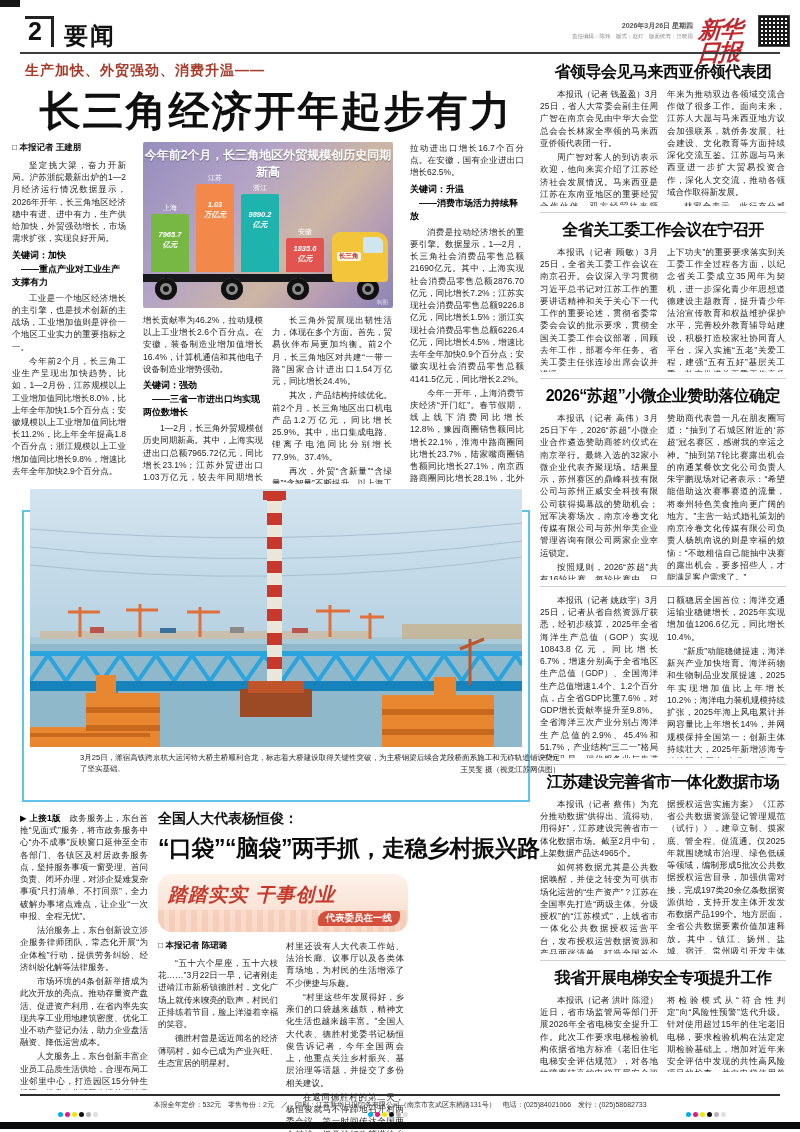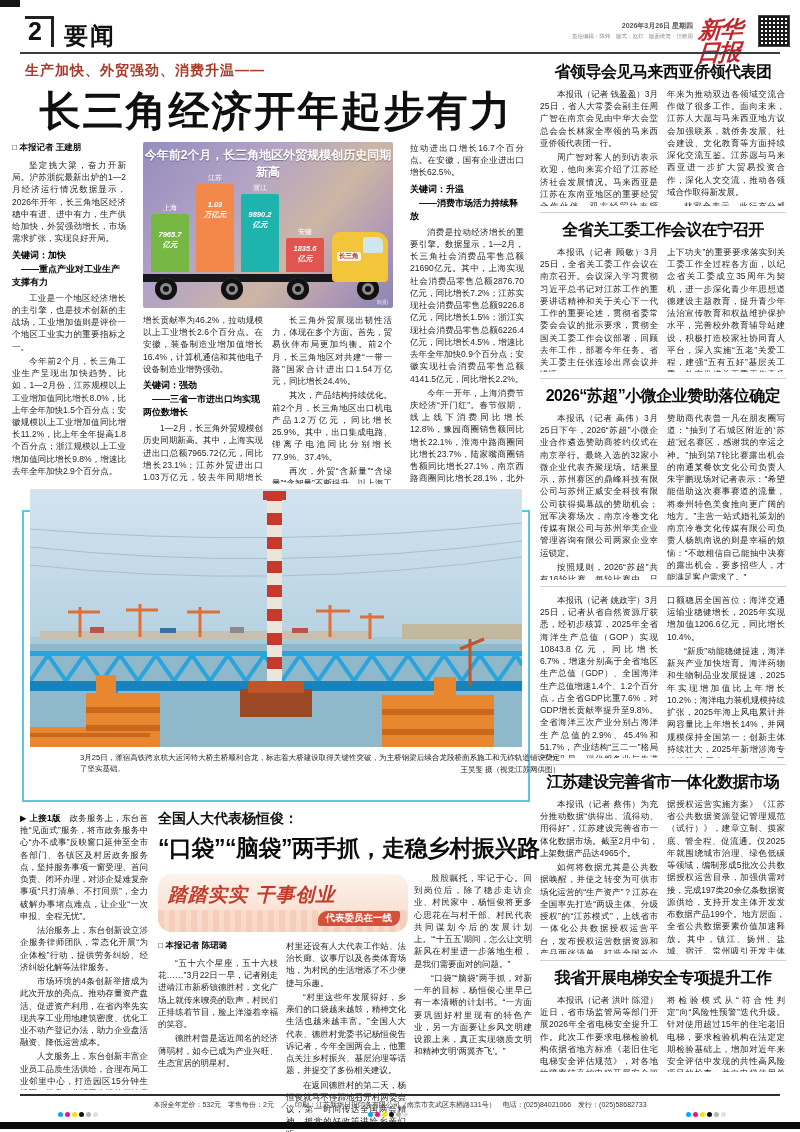--- a/index.html
+++ b/index.html
@@ -253,24 +253,20 @@
         <div class="ccol pad">
           <div class="byline">□ 本报记者 陈珺璐</div>
           <p class="p">“五十六个星座，五十六枝花……”3月22日一早，记者刚走进靖江市新桥镇德胜村，文化广场上就传来嘹亮的歌声，村民们正排练着节目，脸上洋溢着幸福的笑容。</p>
           <p class="p">德胜村曾是远近闻名的经济薄弱村，如今已成为产业兴旺、生态宜居的明星村。</p>
         </div>
         <div class="ccol pad">
           <p class="p p0">村里还设有人大代表工作站、法治长廊、议事厅以及各类体育场地，为村民的生活增添了不少便捷与乐趣。</p>
           <p class="p">“村里这些年发展得好，乡亲们的口袋越来越鼓，精神文化生活也越来越丰富。”全国人大代表、德胜村党委书记杨恒俊告诉记者，今年全国两会上，他重点关注乡村振兴、基层治理等话题，并提交了多份相关建议。</p>
           <p class="p">在返回德胜村的第二天，杨恒俊就马不停蹄地召开村两委会议，第一时间传达全国两会精神，把党的好政策讲给乡亲们听。</p>
         </div>
-        <div class="ccol">
-          <p class="p">殷殷嘱托，牢记于心。回到岗位后，除了稳步走访企业、村民家中，杨恒俊将更多心思花在与村干部、村民代表共同谋划今后的发展计划上。“‘十五五’期间，怎么让文明新风在村里进一步落地生根，是我们需要面对的问题。”</p>
-          <p class="p">“口袋”“脑袋”两手抓，对新一年的目标，杨恒俊心里早已有一本清晰的计划书。“一方面要巩固好村里现有的特色产业，另一方面要让乡风文明建设跟上来，真正实现物质文明和精神文明‘两翼齐飞’。”</p>
-        </div>
       </div>
     </div>
   </div>
 
   <div class="sidebar">
 
     <div class="s-art">
       <div class="s-title">省领导会见马来西亚侨领代表团</div>
       <div class="s-cols" style="height:118px;">
         <div class="s-col">

